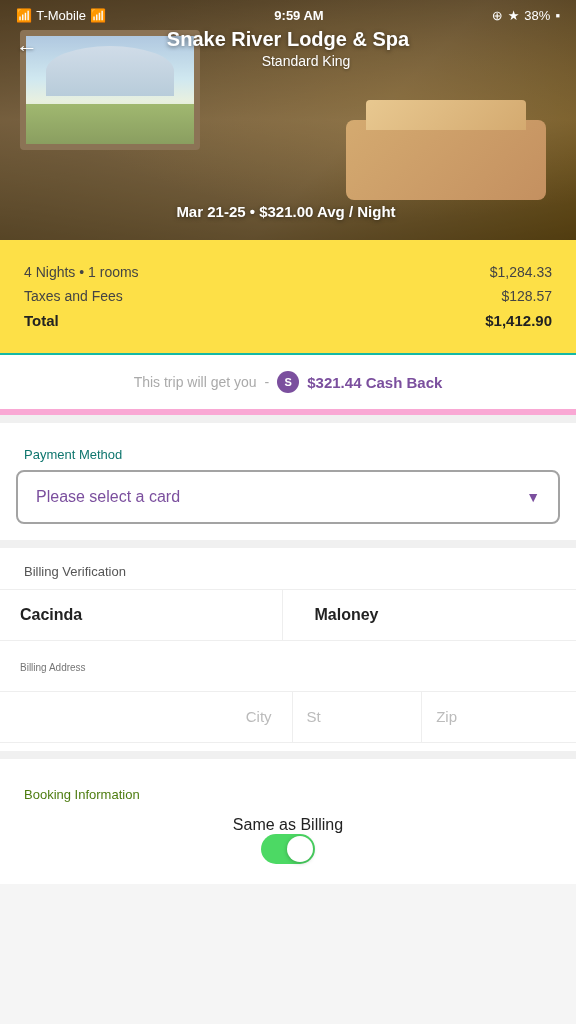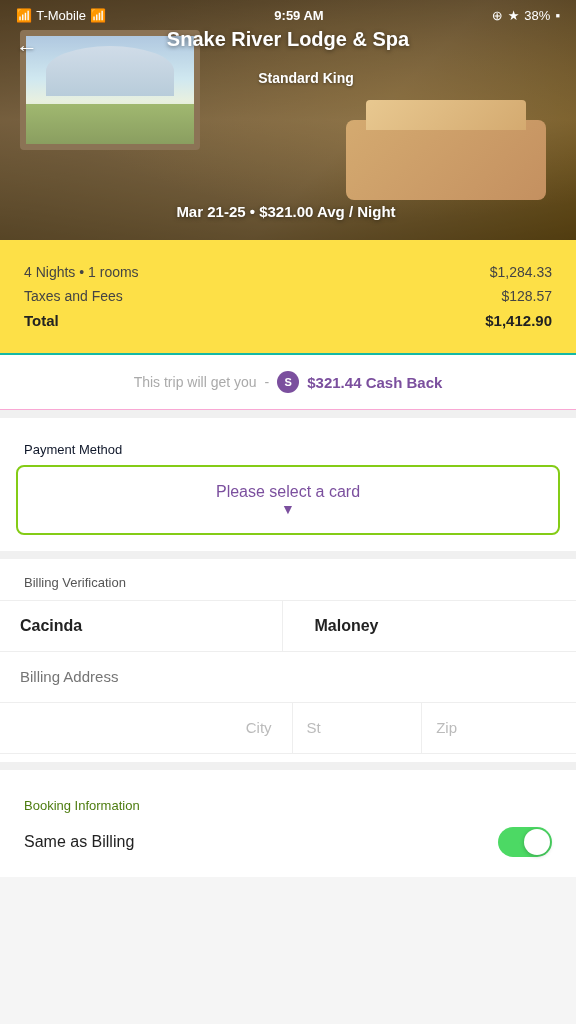--- a/index.html
+++ b/index.html
@@ -106,23 +106,23 @@
       color: white;
       z-index: 20;
     }
     .hero-title {
       font-size: 20px;
       font-weight: 600;
       text-shadow: 0 1px 4px rgba(0,0,0,0.5);
     }
     .hero-subtitle {
       font-size: 14px;
-      font-weight: 700;
+      font-weight: 400;
       text-shadow: 0 1px 3px rgba(0,0,0,0.4);
-      margin-top: 19px;
+      margin-top: 2px;
       padding-left: 36px;
     }
     .hero-dates {
       position: absolute;
       bottom: 20px; left: 0; right: 4px;
       text-align: center;
       color: white;
       font-size: 15px;
       font-weight: 600;
       text-shadow: 0 1px 4px rgba(0,0,0,0.5);
@@ -154,21 +154,21 @@
     .price-total .price-label { font-weight: 700; font-size: 15px; color: #222; }
     .price-total .price-value { font-weight: 700; font-size: 15px; color: #222; }
 
     
     .cashback-row {
       display: flex;
       align-items: center;
       justify-content: center;
       padding: 16px 24px;
       background: white;
-      border-bottom: 1px solid #f9a8d4;
+      border-bottom: 6px solid #f9a8d4;
       gap: 8px;
     }
     .cashback-text {
       font-size: 14px;
       color: #aaa;
     }
     .cashback-icon {
       width: 22px; height: 22px;
       background: #7B4F9E;
       border-radius: 50%;
@@ -184,36 +184,35 @@
     }
 
     
     .section {
       background: white;
       padding: 0 0 16px;
       margin-top: 8px;
     }
     .section-label {
       font-size: 13px;
-      color: #0f172a;
+      color: #0f766e;
       padding: 16px 24px 8px;
       font-weight: 400;
     }
 
     
     .card-select {
       margin: 0 16px;
-      border: 2px solid #84cc16;
+      border: 2px solid #a3a3a3;
       border-radius: 8px;
       padding: 16px 18px;
       display: flex;
       justify-content: space-between;
       align-items: center;
       cursor: pointer;
-      flex-direction: column;
     }
     .card-select-text {
       font-size: 16px;
       color: #7B4F9E;
       font-weight: 500;
     }
     .card-select-arrow {
       color: #7B4F9E;
       font-size: 14px;
     }
@@ -247,21 +246,21 @@
     }
     .name-field:first-child {
       border-right: 1px solid #eee;
     }
     .address-field-wrap {
       border-bottom: 1px solid #eee;
       padding: 16px 20px;
     }
     .address-field {
       width: 100%;
-      font-size: 15px;
+      font-size: 10px;
       color: #bbb;
       border: none;
       outline: none;
       background: white;
     }
     .city-zip-row {
       display: flex;
       border-bottom: 1px solid #eee;
     }
     .city-field-wrap {
@@ -292,20 +291,21 @@
     }
     .booking-label {
       font-size: 13px;
       color: #4d7c0f;
       margin-bottom: 14px;
     }
     .booking-row {
       display: flex;
       justify-content: space-between;
       align-items: center;
+      flex-direction: column;
     }
     .booking-row-label {
       font-size: 16px;
       color: #222;
     }
     
     .toggle {
       width: 54px; height: 30px;
       background: #4CD964;
       border-radius: 15px;

